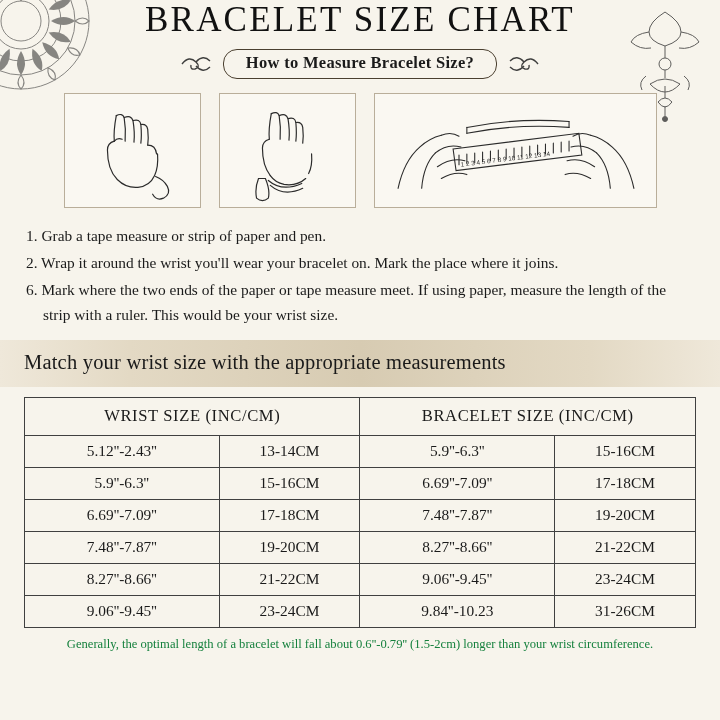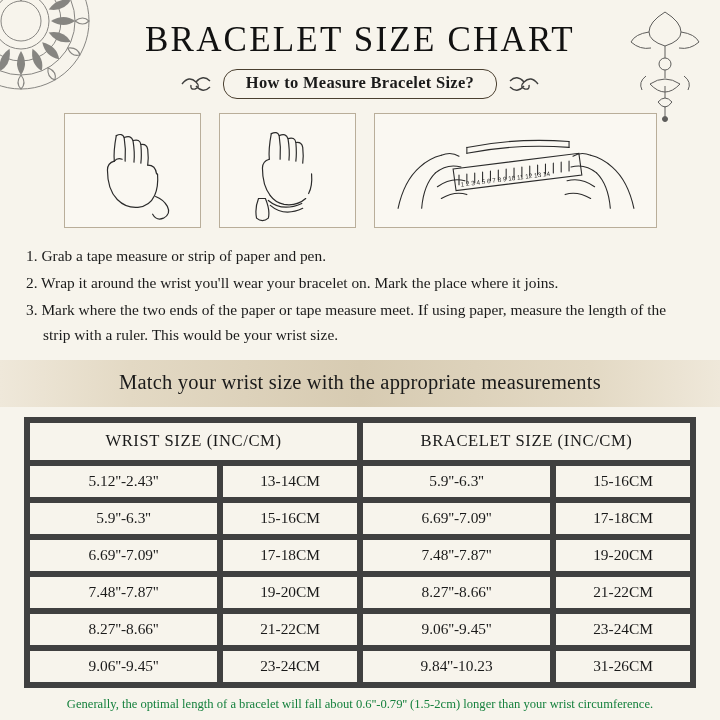--- a/index.html
+++ b/index.html
@@ -42,21 +42,20 @@
     opacity: .75;
     pointer-events: none;
   }
 
   
   .title {
     text-align: center;
     font-size: 35px;
     letter-spacing: 2.2px;
     font-weight: normal;
-    padding-top: 20px;
     margin: 0;
     color: #111;
   }
 
   .subtitle-row {
     display: flex;
     align-items: center;
     justify-content: center;
     gap: 10px;
     margin-top: 9px;
@@ -103,38 +102,38 @@
     margin-bottom: 2px;
     text-indent: -17px;
     padding-left: 17px;
   }
 
   
   .banner {
     margin-top: 12px;
     background: linear-gradient(90deg,#efe8da 0%,#e3d9c4 18%,#d7cbb2 50%,#e3d9c4 82%,#efe8da 100%);
     padding: 9px 24px 11px 24px;
-    text-align: center;
+    text-align: left;
   }
   .banner-line {
     font-size: 20.5px;
     letter-spacing: .2px;
     line-height: 1.35;
   }
 
   
   table.size-table {
     border-collapse: collapse;
     width: 672px;
     margin: 10px auto 0 auto;
     font-size: 15.4px;
   }
   table.size-table th,
   table.size-table td {
-    border: 6px solid #404040;
+    border: 1px solid #404040;
     text-align: center;
     padding: 6px 2px 7px 2px;
     font-weight: normal;
   }
   table.size-table th {
     font-size: 16.6px;
     letter-spacing: .6px;
     padding: 8px 2px 9px 2px;
   }
   .col-a { width: 29%; }
@@ -367,21 +366,21 @@
           <path d="M92 34 L92 40 M196 28 L196 34"></path>
         </g>
         <text x="86" y="74" font-family="'Liberation Sans', sans-serif" font-size="6.5" fill="#2b2b2b" transform="rotate(-7 86 74)">1 2 3 4 5 6 7 8 9 10 11 12 13 14</text>
       </svg>
     </div>
   </div>
 
   <ul class="steps">
     <li>1. Grab a tape measure or strip of paper and pen.</li>
     <li>2. Wrap it around the wrist you'll wear your bracelet on. Mark the place where it joins.</li>
-    <li>3. Mark where the two ends of the paper or tape measure meet. If using paper, measure the length of the strip with a ruler. This would be your wrist size.</li>
+    <li>6. Mark where the two ends of the paper or tape measure meet. If using paper, measure the length of the strip with a ruler. This would be your wrist size.</li>
   </ul>
 
   <div class="banner">
     <div class="banner-line">Match your wrist size with the appropriate measurements</div>
   </div>
 
   <table class="size-table">
     <thead>
       <tr>
         <th class="col-a" colspan="2">WRIST SIZE (INC/CM)</th>

